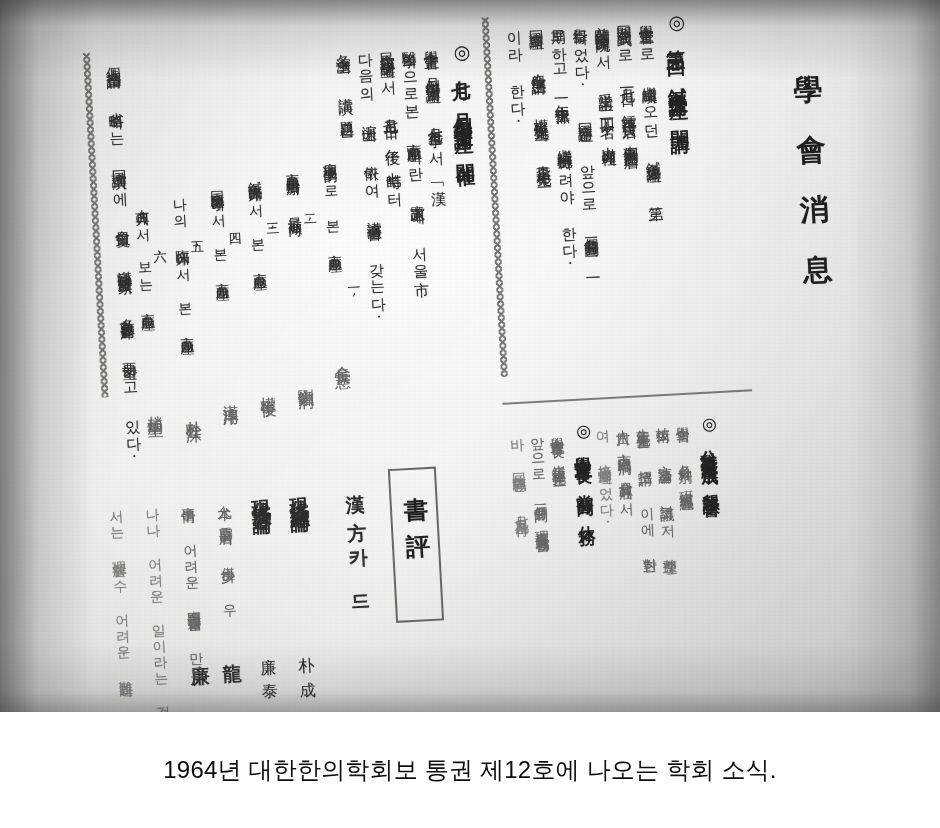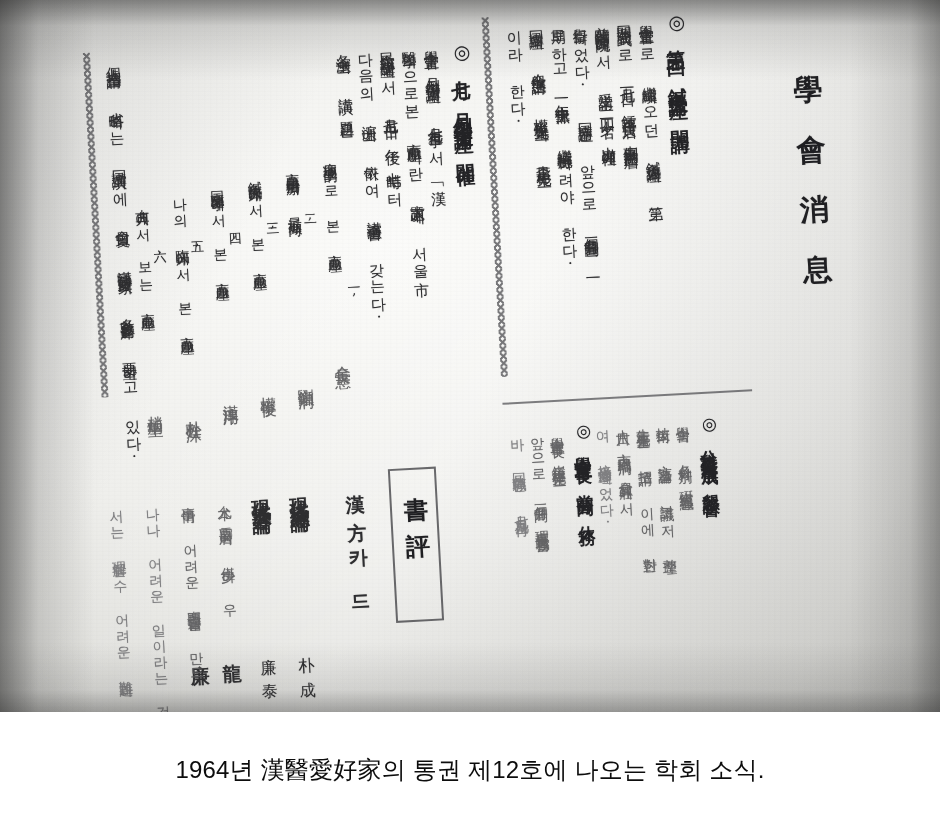--- a/index.html
+++ b/index.html
@@ -258,16 +258,16 @@
 
       <div class="vtext body2 faint" style="left:176px; top:506px; height:150px;">允本 需要層이 僅少하 우</div>
       <div class="vtext body2 faint" style="left:140px; top:506px; height:170px;">事情이 어려운 專門書籍을 만드</div>
       <div class="vtext body2 vfaint2" style="left:104px; top:506px; height:165px;">나나 어려운 일이라는 것은 오</div>
       <div class="vtext body2 vfaint2" style="left:68px; top:506px; height:165px;">서는 理解할수 어려운 難題라</div>
 
     </div>
   </div>
 
   <div id="caption">
-    <div id="caption-text">1964년 漢醫愛好家의 통권 제12호에 나오는 학회 소식.</div>
+    <div id="caption-text">1964년 대한한의학회보 통권 제12호에 나오는 학회 소식.</div>
   </div>
 
 </div>
 
 </body></html>

